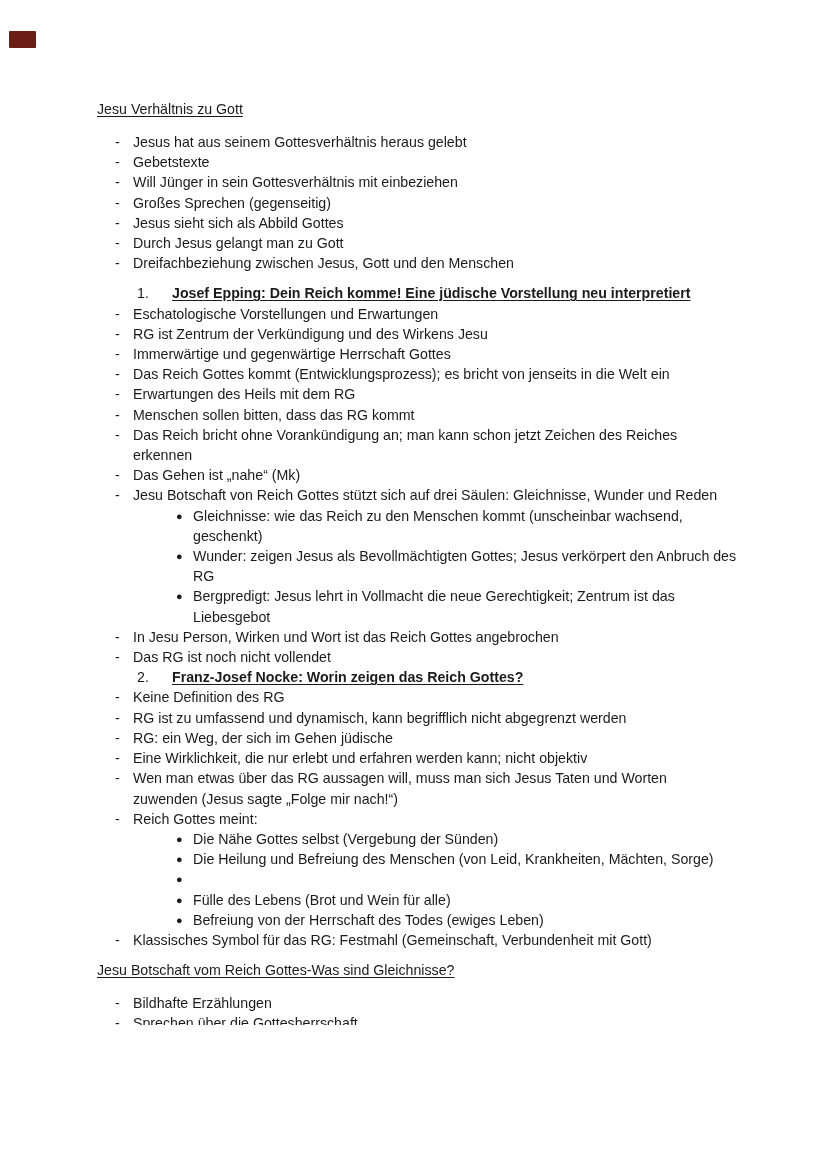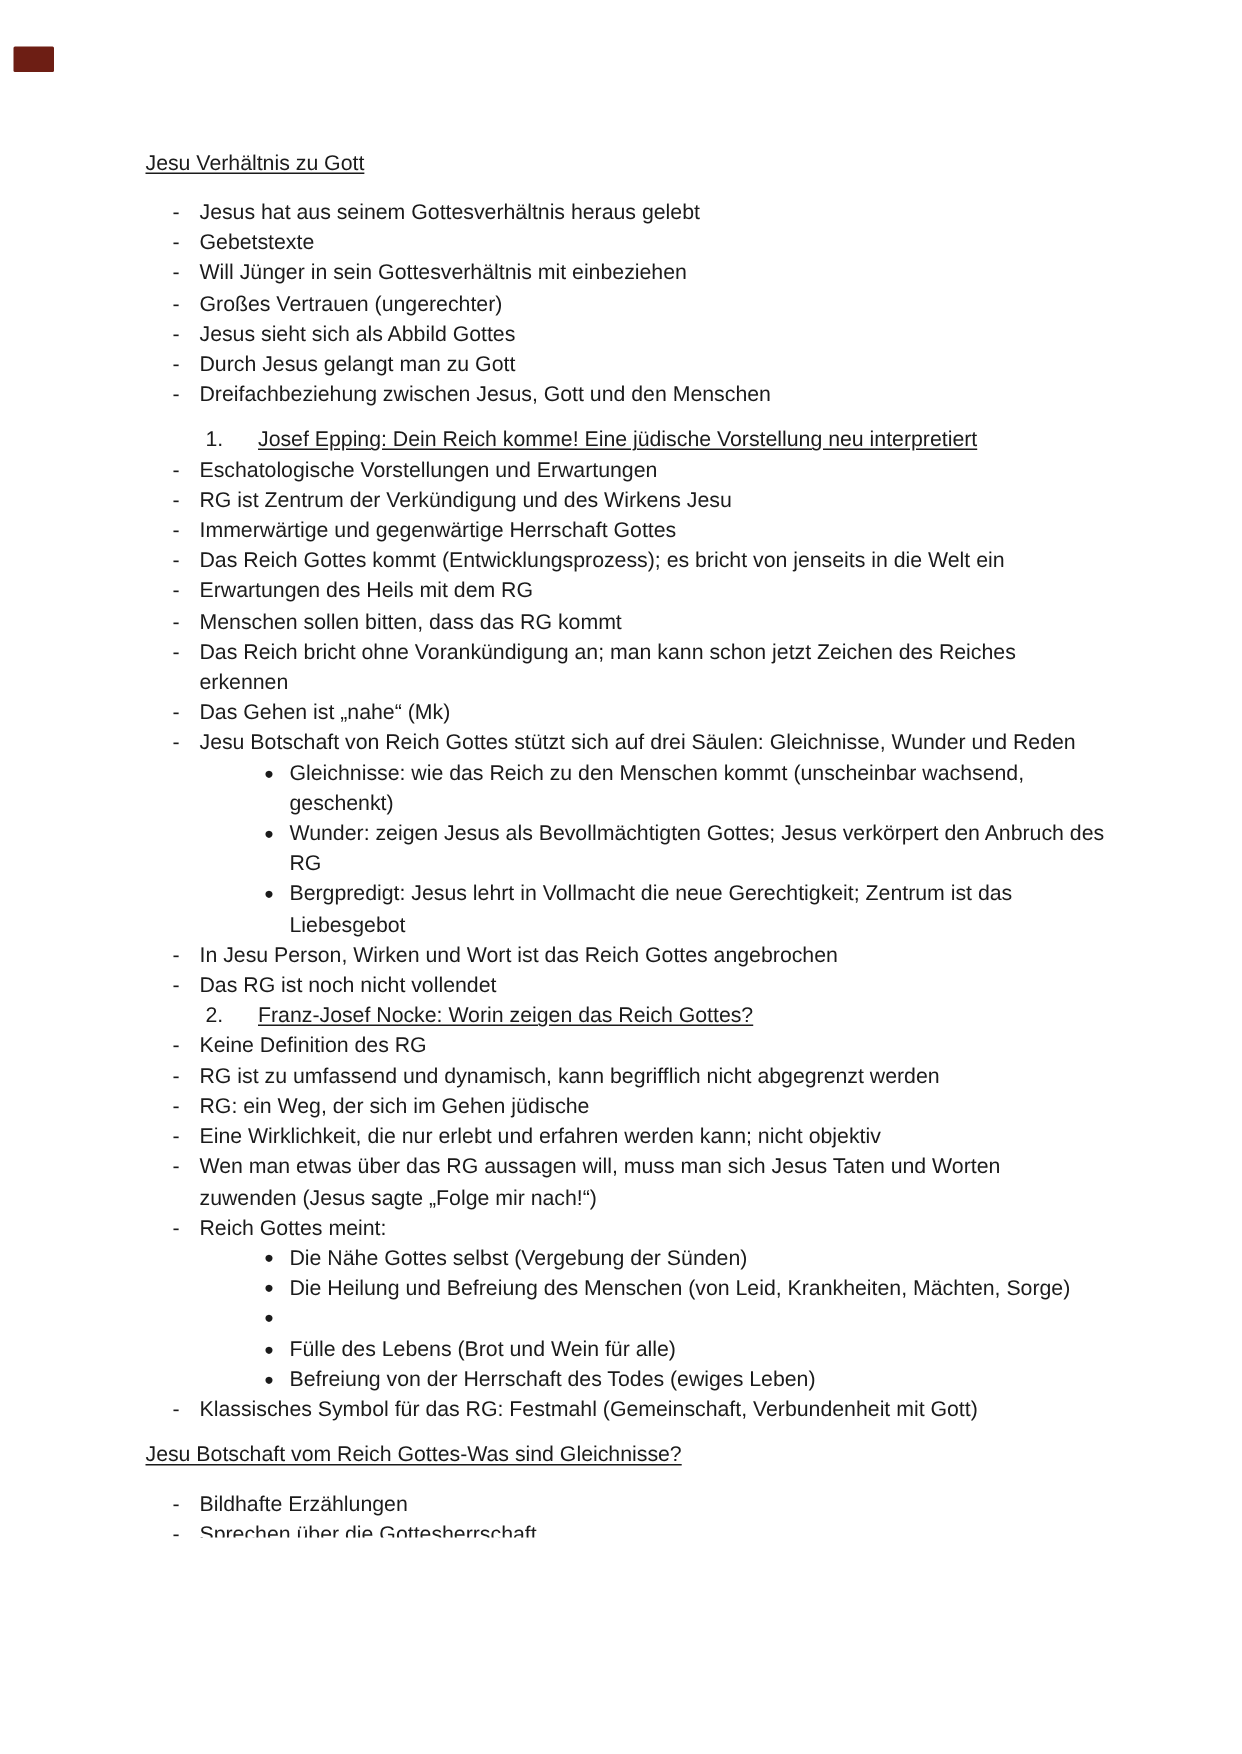--- a/index.html
+++ b/index.html
@@ -45,21 +45,21 @@
     display: flex;
     align-items: flex-start;
     line-height: 20.2px;
     font-size: 14.2px;
   }
   .item .marker { flex: 0 0 auto; }
   .item .text  { flex: 0 1 auto; white-space: pre-line; }
   .item.dash   .marker { margin-left: 18px; width: 18px; }
   .item.number .marker { margin-left: 40px; width: 35px; }
   .item.bullet .marker { margin-left: 79px; width: 17px; font-size: 11px; line-height: 20.2px; }
-  .item .text.underlined { text-decoration: underline; text-underline-offset: 2px; }
+  .item .text.underlined { text-decoration: underline; text-underline-offset: 2px; font-weight: bold; }
 </style>
 </head>
 <body>
 
 <div class="page" style="background: rgb(255, 255, 255); color: rgb(27, 27, 27);">
   <div class="edge-mark top" style="background: rgb(109, 30, 20);"></div>
   <div class="edge-mark bottom" style="background: rgb(109, 30, 20);"></div>
   <main class="content">
   <section class="section">
     <h2 class="section-heading">Jesu Verhältnis zu Gott</h2>
@@ -74,21 +74,21 @@
     <span class="text">Gebetstexte</span>
   </div>
 
   <div class="item dash">
     <span class="marker">-</span>
     <span class="text">Will Jünger in sein Gottesverhältnis mit einbeziehen</span>
   </div>
 
   <div class="item dash">
     <span class="marker">-</span>
-    <span class="text">Großes Vertrauen (ungerechter)</span>
+    <span class="text">Großes Sprechen (gegenseitig)</span>
   </div>
 
   <div class="item dash">
     <span class="marker">-</span>
     <span class="text">Jesus sieht sich als Abbild Gottes</span>
   </div>
 
   <div class="item dash">
     <span class="marker">-</span>
     <span class="text">Durch Jesus gelangt man zu Gott</span>

